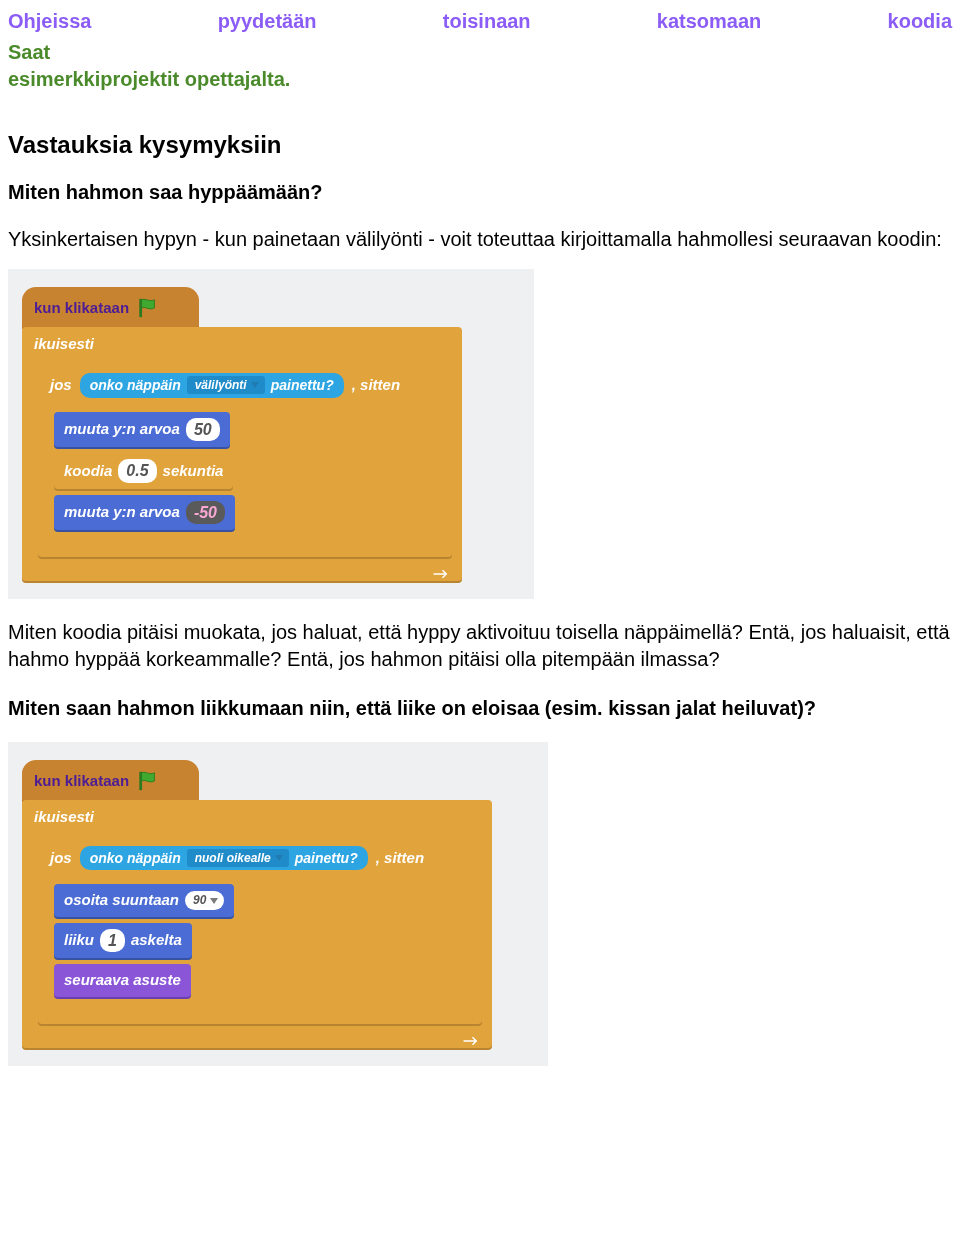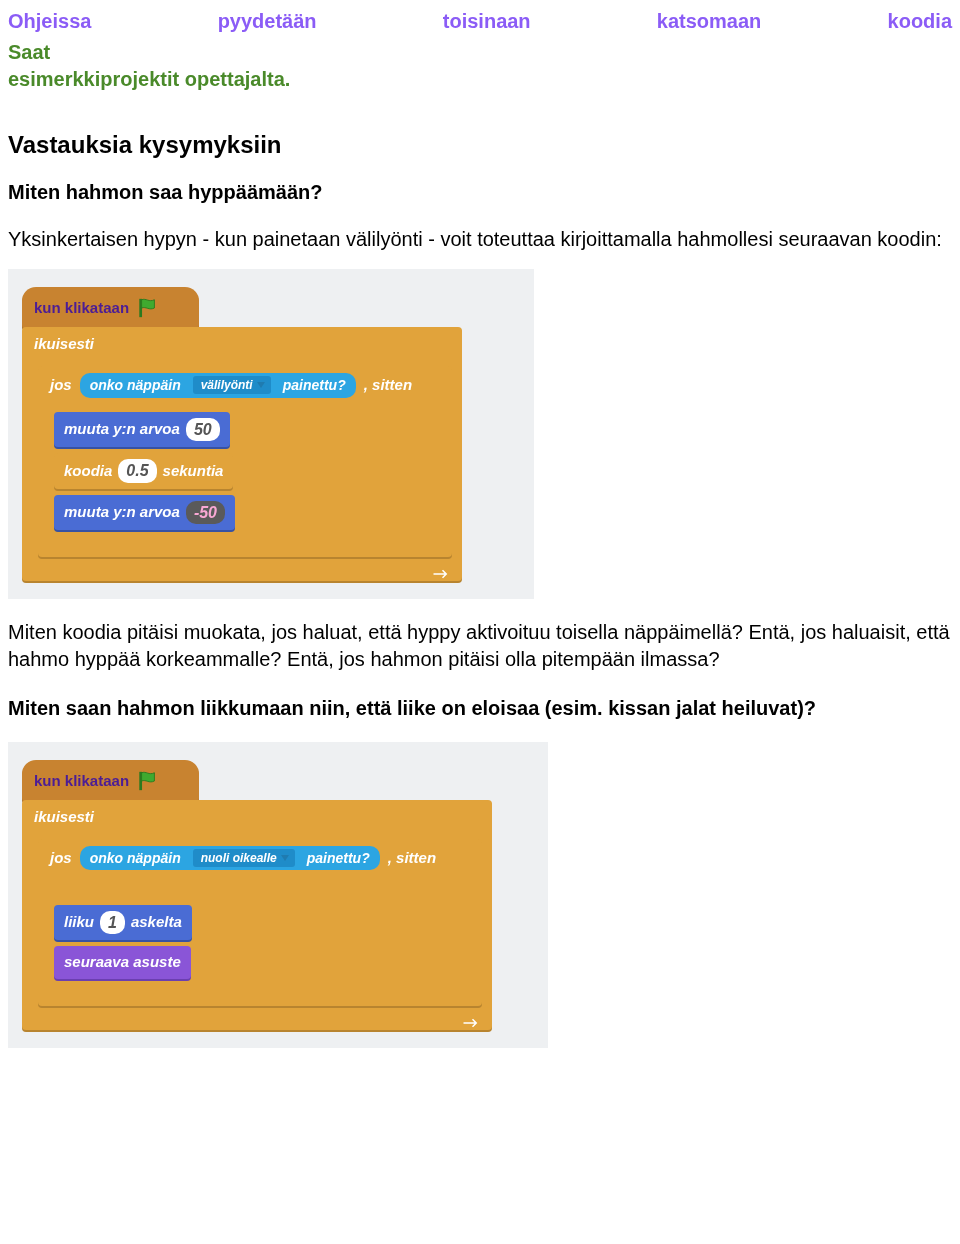--- a/index.html
+++ b/index.html
@@ -130,21 +130,21 @@
   .motion { background:#4a6cd4; box-shadow: 0 2px 0 #3752a3; }
   .control{ background:#e1a33b; box-shadow: 0 2px 0 #b8842f; }
   .looks  { background:#8a55d7; box-shadow: 0 2px 0 #6b3fb0; justify-content: flex-end; }
 
   .bool-sensing {
     background:#2ca5e2;
     border-radius: 10px;
     padding: 3px 10px;
     display: inline-flex;
     align-items: center;
-    gap: 12px;
+    gap: 6px;
     font-size: 14px;
   }
   .num-input {
     background:#fff;
     color:#555;
     font-size: 16px;
     border-radius: 10px;
     padding: 1px 8px;
     font-weight: bold;
   }
@@ -298,21 +298,27 @@
               <span>onko näppäin</span>
               <span class="sens-dd">
                   <span>nuoli oikealle</span>
                   <span class="tri blue"></span>
                 </span>
               <span>painettu?</span>
             </span>
             <span>, sitten</span>
           </div>
           <div class="c-body">
-            <br>
+            <div class="stack motion">
+              <span>osoita suuntaan</span>
+              <span class="dd-rect motion-dd">
+                  <span>90</span>
+                  <span class="tri"></span>
+                </span>
+            </div><br>
             <div class="stack motion">
               <span>liiku</span>
               <span class="num-input">1</span>
               <span>askelta</span>
             </div><br>
             <div class="stack looks">
               <span>seuraava asuste</span>
             </div>
           </div>
           <div class="c-foot"></div>

